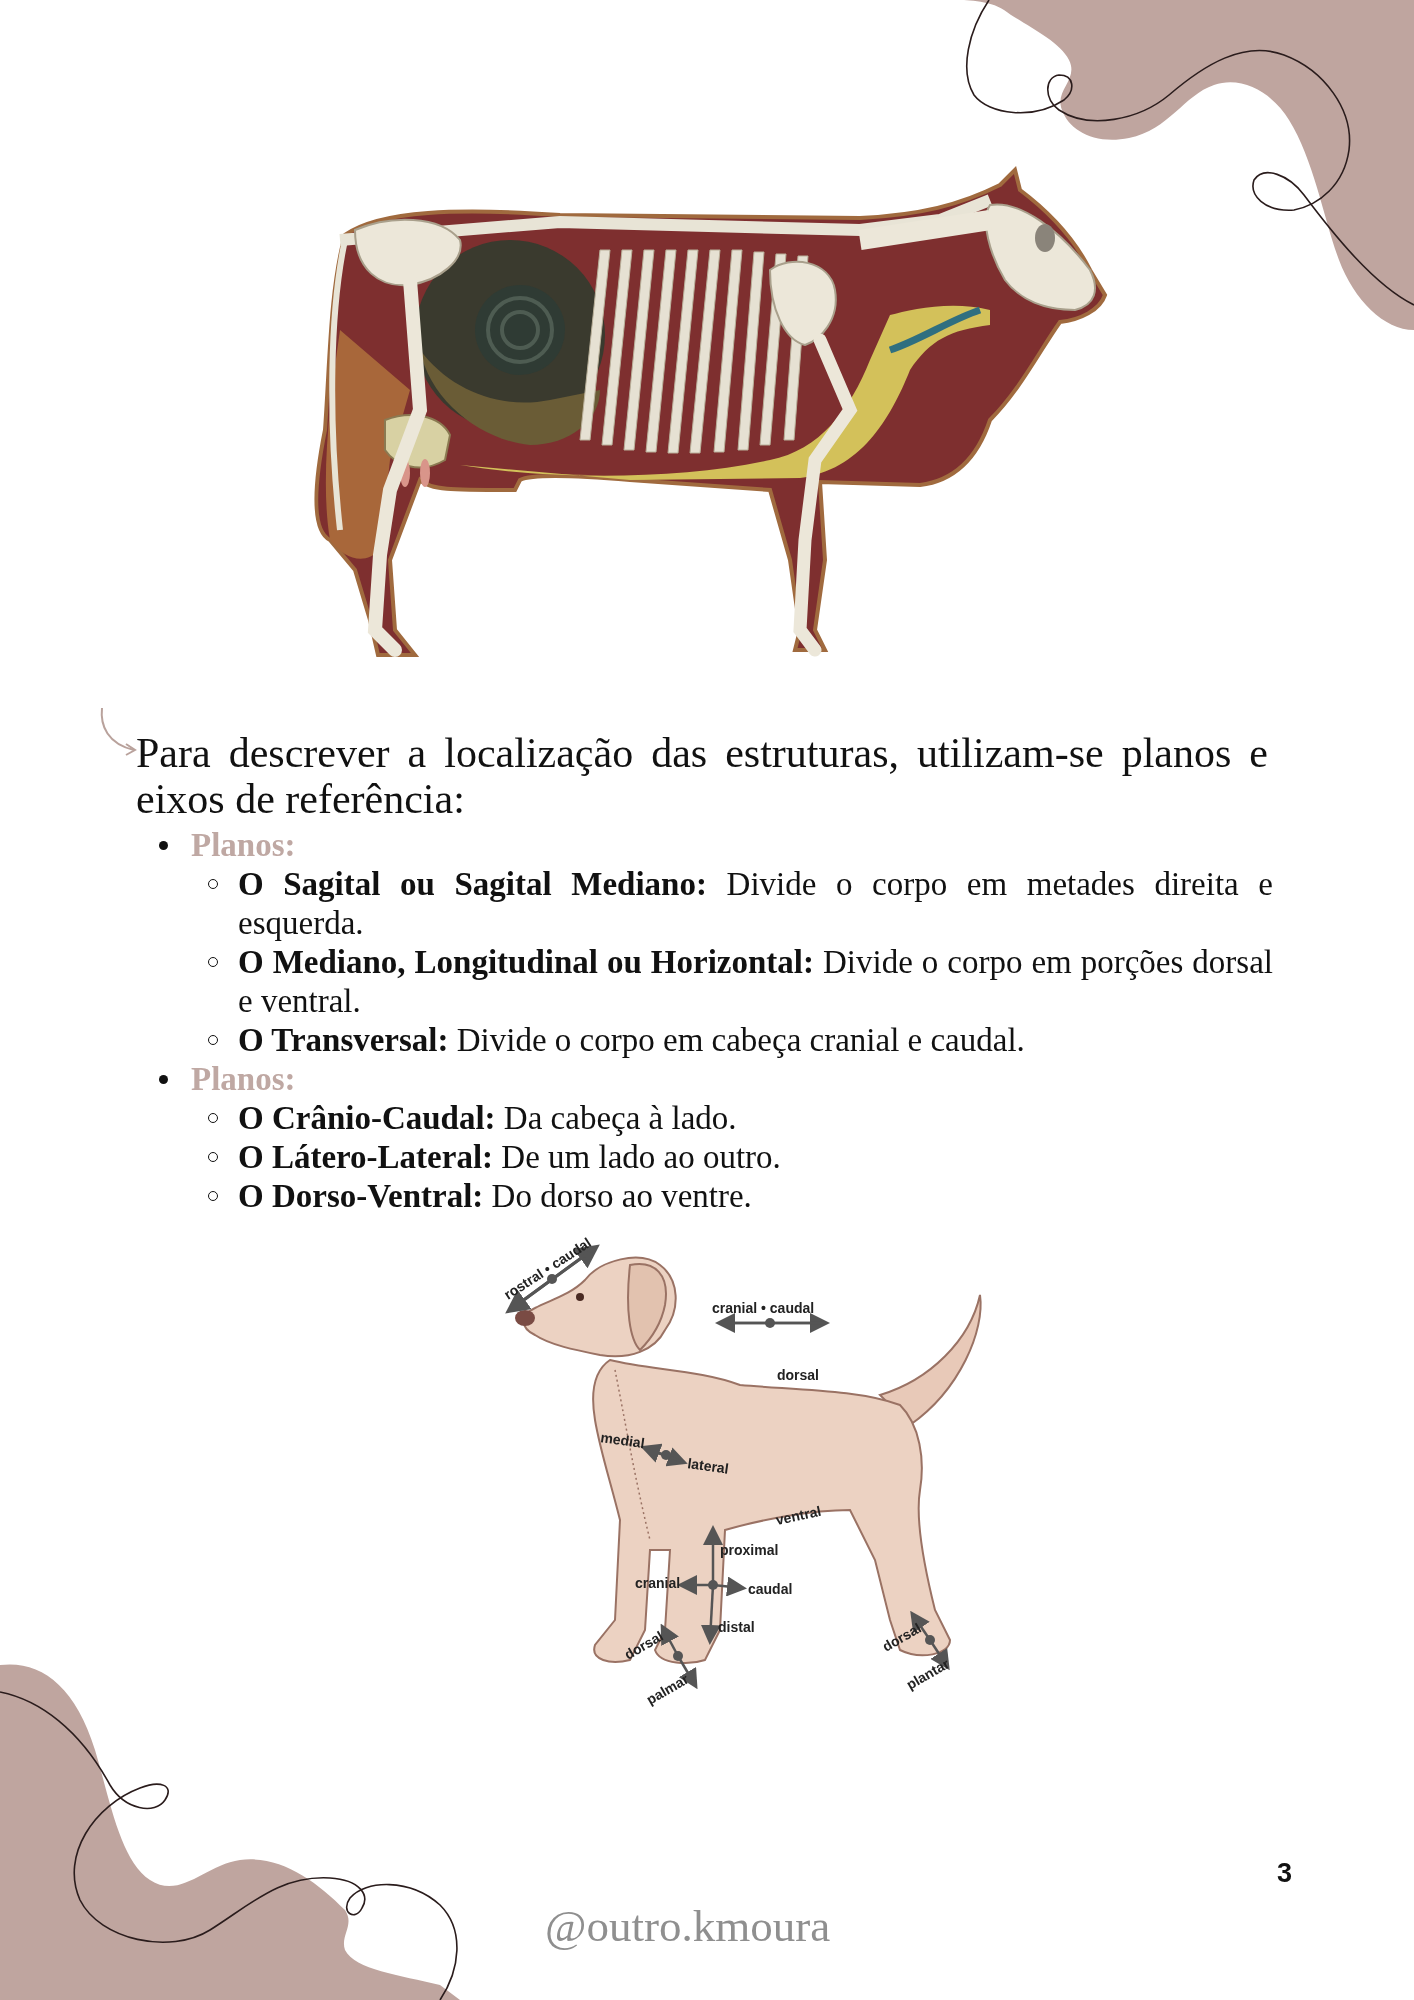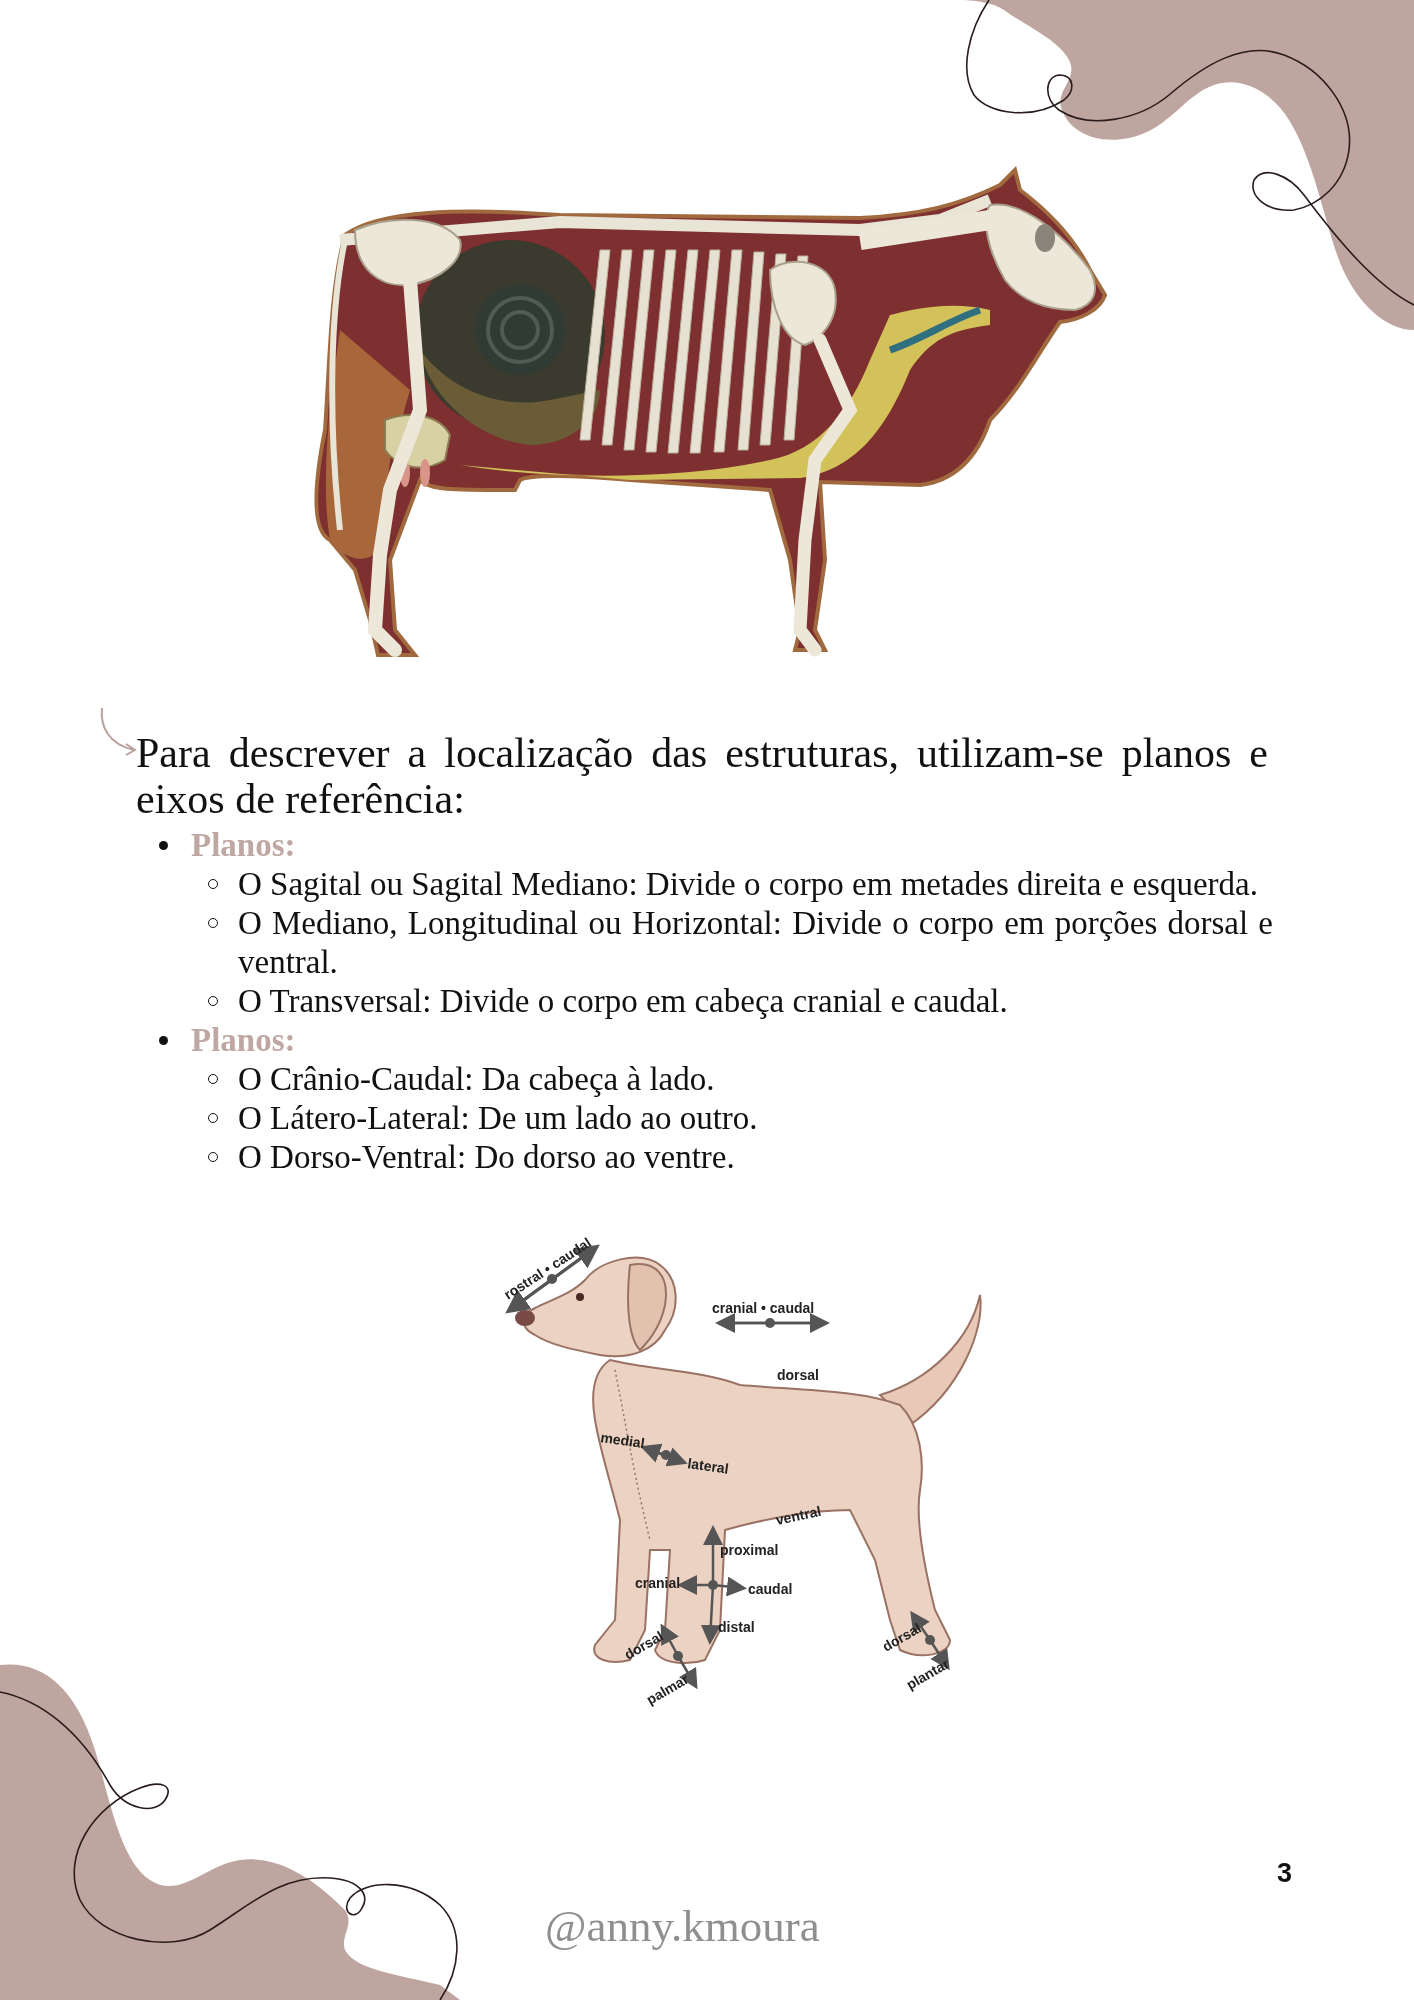--- a/index.html
+++ b/index.html
@@ -9,21 +9,21 @@
   #deco-bottom { left:0; bottom:0; width:500px; height:360px; }
   #cow { position:absolute; left:300px; top:160px; width:820px; height:500px; }
   #dog { position:absolute; left:480px; top:1220px; width:540px; height:500px; }
   .intro { position:absolute; left:136px; top:730px; width:1132px; font-size:42px; line-height:46px; text-align:justify; }
   .intro-arrow { position:absolute; left:96px; top:706px; width:46px; height:50px; }
   .list { position:absolute; left:141px; top:826px; width:1132px; font-size:33px; line-height:39px; }
   .cat { position:relative; padding-left:50px; color:#bfa8a3; font-weight:bold; }
   .cat::before { content:""; position:absolute; left:18px; top:15px; width:9px; height:9px; border-radius:50%; background:#111; }
   .item { position:relative; padding-left:97px; text-align:justify; color:#111; }
   .item::before { content:""; position:absolute; left:67px; top:14px; width:8px; height:8px; border-radius:50%; border:1.6px solid #111; }
-  .item b { font-weight:normal; }
+  .item b { font-weight:bold; }
   .handle { position:absolute; left:545px; top:1900px; font-size:45px; color:#8f8f8f; }
   .pagenum { position:absolute; left:1277px; top:1858px; font-family:"Liberation Sans",sans-serif; font-weight:bold; font-size:27px; color:#111; }
   .lbl { font-family:"Liberation Sans",sans-serif; font-weight:bold; font-size:14px; fill:#222; }
 </style>
 </head>
 <body>
 
 <svg id="deco-top" class="deco" viewBox="0 0 470 350">
   <path d="M10,0 L470,0 L470,330 C440,330 410,300 395,260 C380,220 370,160 345,120 C330,95 300,75 270,85 C240,95 225,130 185,138 C150,145 125,130 118,110 C110,90 135,80 125,60 C115,40 80,25 60,10 C45,0 20,0 10,0 Z" fill="#bfa59f"></path>
   <path d="M45,0 C25,30 15,70 30,95 C45,115 90,120 120,100 C132,90 130,75 115,75 C100,77 100,100 115,110 C145,130 195,120 225,95 C260,65 300,40 340,55 C380,70 410,110 405,150 C400,185 375,205 350,210 C320,212 305,195 310,180 C320,165 345,175 360,195 C390,235 430,285 470,305" fill="none" stroke="#2a1c1c" stroke-width="1.6"></path>
@@ -158,13 +158,13 @@
   <text class="lbl" x="155" y="368">cranial</text>
   <text class="lbl" x="268" y="374">caudal</text>
   <text class="lbl" x="238" y="412">distal</text>
   <text class="lbl" transform="translate(148,440) rotate(-30)">dorsal</text>
   <text class="lbl" transform="translate(170,485) rotate(-30)">palmar</text>
   <text class="lbl" transform="translate(406,432) rotate(-30)">dorsal</text>
   <text class="lbl" transform="translate(430,470) rotate(-30)">plantar</text>
 </svg>
 
 <div class="pagenum">3</div>
-<div class="handle">@anny.kmoura</div>
+<div class="handle">@outro.kmoura</div>
 
 </body></html>

